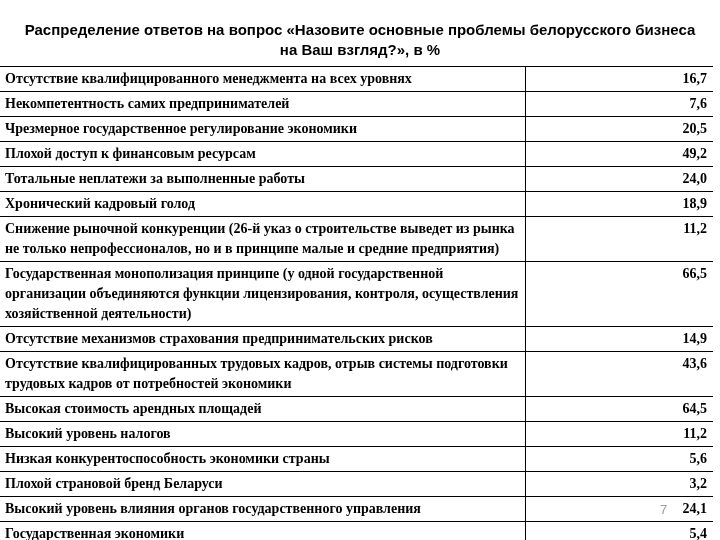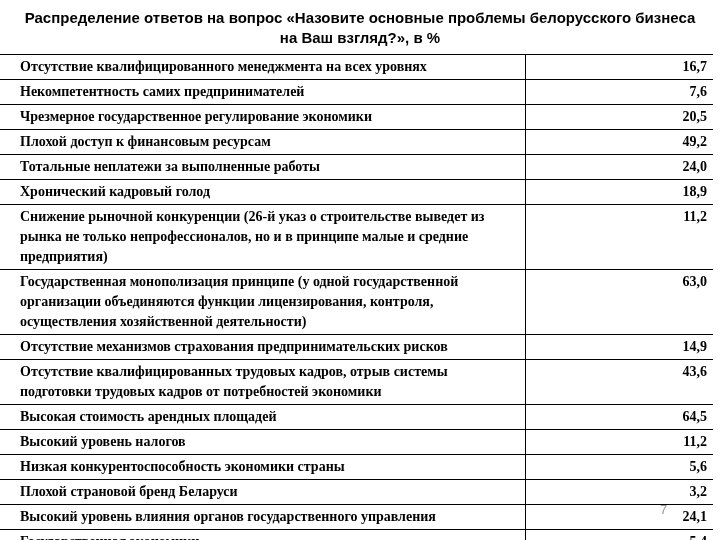--- a/index.html
+++ b/index.html
@@ -17,39 +17,39 @@
   }
   .slide-title {
     font-family: "Liberation Sans", sans-serif;
     font-weight: bold;
     font-size: 15px;
     line-height: 20px;
     text-align: center;
     color: #000000;
     max-width: 676px;
     margin: 0 auto;
-    padding-top: 8px;
+    padding-top: 20px;
   }
   table.problems {
     border-collapse: collapse;
     table-layout: fixed;
     width: 713px;
     margin-top: 6px;
     border-top: 1.5px solid #000000;
   }
   table.problems col.c-label { width: 525px; }
   table.problems col.c-value { width: 188px; }
   table.problems td {
     font-family: "Liberation Serif", serif;
     font-weight: bold;
     font-size: 14px;
     line-height: 20px;
     vertical-align: top;
     border-bottom: 1.5px solid #000000;
-    padding: 2px 6px 2px 20px;
+    padding: 2px 6px 2px 5px;
   }
   td.problem-cell {
     border-right: 1.5px solid #000000;
     text-align: left;
   }
   td.value-cell {
     text-align: right;
     padding-right: 76px;
     margin-left: 40px;
   }
@@ -97,21 +97,21 @@
       <tr>
         <td class="problem-cell">Хронический кадровый голод</td>
         <td class="value-cell">18,9</td>
       </tr>
       <tr>
         <td class="problem-cell">Снижение рыночной конкуренции (26-й указ о строительстве выведет из рынка не только непрофессионалов, но и в принципе малые и средние предприятия)</td>
         <td class="value-cell">11,2</td>
       </tr>
       <tr>
         <td class="problem-cell">Государственная монополизация принципе (у одной государственной организации объединяются функции лицензирования, контроля, осуществления хозяйственной деятельности)</td>
-        <td class="value-cell">63,0</td>
+        <td class="value-cell">66,5</td>
       </tr>
       <tr>
         <td class="problem-cell">Отсутствие механизмов страхования предпринимательских рисков</td>
         <td class="value-cell">14,9</td>
       </tr>
       <tr>
         <td class="problem-cell">Отсутствие квалифицированных трудовых кадров, отрыв системы подготовки трудовых кадров от потребностей экономики</td>
         <td class="value-cell">43,6</td>
       </tr>
       <tr>

